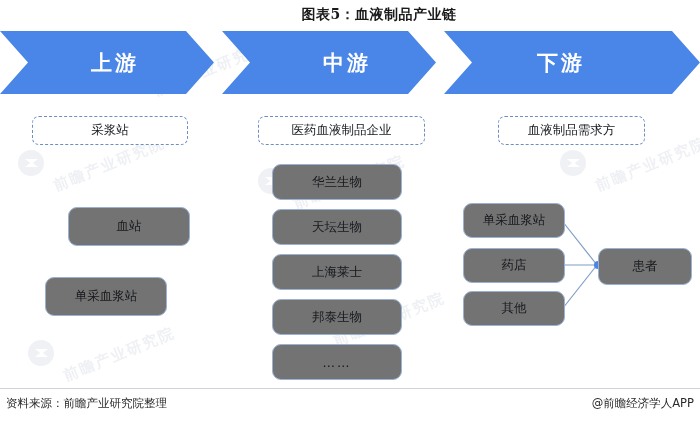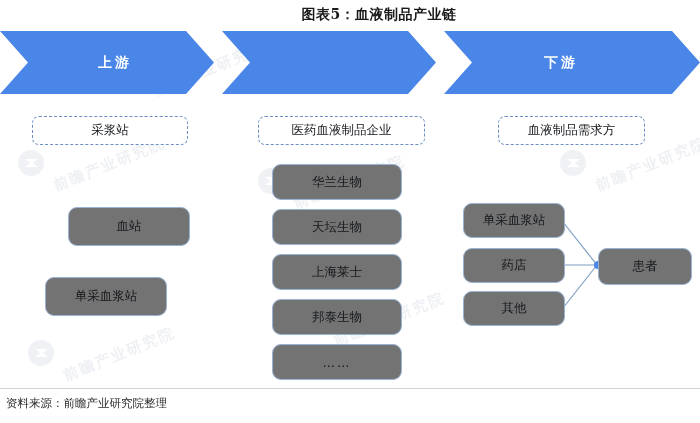--- a/index.html
+++ b/index.html
@@ -100,30 +100,30 @@
     left: 444px;
     width: 256px;
     clip-path: polygon(0 0, 228px 0, 256px 50%, 228px 100%, 0 100%, 28px 50%);
   }
   .arrow-label {
     position: absolute;
     top: 0;
     height: 63px;
     line-height: 63px;
     color: #ffffff;
-    font-size: 14px;
+    font-size: 21px;
     font-weight: bold;
     font-family: "DejaVu Serif", "Liberation Serif", serif;
     letter-spacing: 3px;
     text-align: center;
     z-index: 5;
     pointer-events: none;
   }
   .arrow-label.l1 { left: 20px;  width: 190px; }
-  .arrow-label.l2 { left: 252px; width: 190px; margin-top: 44px; }
+  .arrow-label.l2 { left: 252px; width: 190px; }
   .arrow-label.l3 { left: 466px; width: 190px; }
 
   
   .dashed-box {
     position: absolute;
     border: 1px dashed #6b8fc4;
     border-radius: 7px;
     background: #ffffff;
     color: #15181c;
     font-size: 12.5px;
@@ -257,14 +257,15 @@
   <div class="node-box" id="n-bangtai">邦泰生物</div>
   <div class="node-box" id="n-dots">……</div>
 
   <div class="node-box" id="n-yiliao">单采血浆站</div>
   <div class="node-box" id="n-yaodian">药店</div>
   <div class="node-box" id="n-qita">其他</div>
   <div class="node-box" id="n-huanzhe">患者</div>
 
   <div id="footer-rule"></div>
   <div id="src">资料来源：前瞻产业研究院整理</div>
+  <div id="brand">@前瞻经济学人APP</div>
 
 </div>
 
 </body></html>

